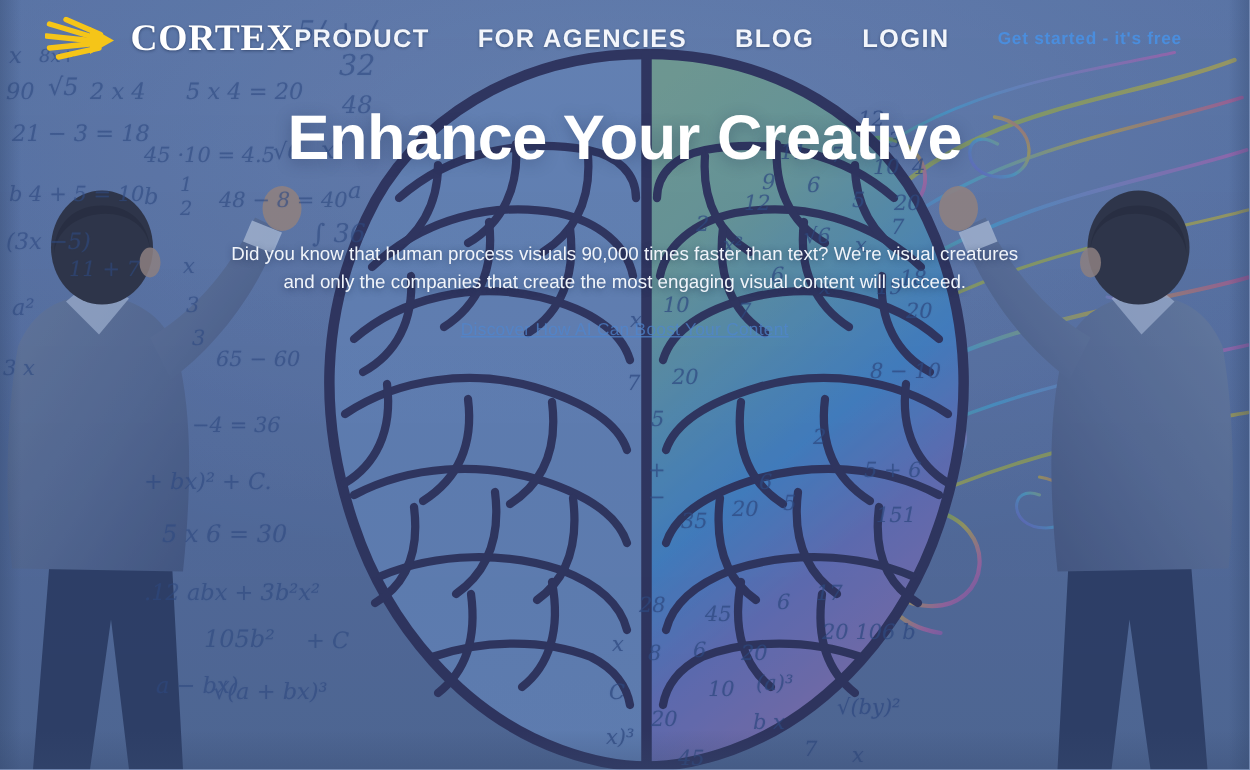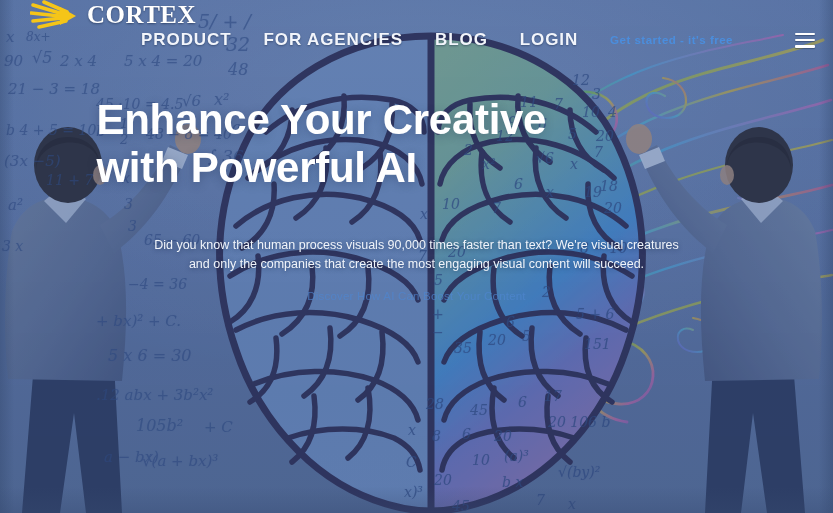--- a/index.html
+++ b/index.html
@@ -71,21 +71,20 @@
     position:absolute; inset:0;
     background:rgba(92,122,178,.22);
   }
 
   
   .header {
     position:absolute; left:0; top:0; width:100%; height:52px;
     display:flex; 
     padding:0 18px 0 30px;
     z-index:40;
-    flex-direction:column;
   }
   .logo { display:flex; align-items:center; gap:7px; cursor:pointer; }
   .logo-mark { width:50px; height:30px; flex:none; }
   .logo-text {
     font-family:"Liberation Serif", serif;
     font-weight:bold; font-size:25px; letter-spacing:.5px;
     color:#ffffff;
     text-shadow:0 1px 2px rgba(20,35,65,.55);
   }
 
@@ -114,38 +113,40 @@
 
   
   .hero {
     position:absolute; left:0; top:0; width:100%; height:100%;
     display:flex; flex-direction:column; align-items:center;
     z-index:30;
     pointer-events:none;
   }
   .hero > * { pointer-events:auto; }
   .headline {
-    margin-top:96px;
+    margin-top:68px;
     width:640px;
+    text-align:center;
     font-size:42px; line-height:48px;
     font-weight:bold; letter-spacing:-.3px;
     color:#ffffff;
     text-shadow:0 2px 10px rgba(28,44,78,.34);
   }
   .subcopy {
     margin-top:44px;
     width:530px; text-align:center;
     font-size:12.5px; line-height:19px;
     color:#f0f4fa;
     text-shadow:0 1px 4px rgba(28,44,78,.55);
   }
   .hero-link {
     margin-top:16px;
     font-size:11.5px; letter-spacing:.2px;
     color:#4f86cf;
+    text-decoration:underline;
     opacity:.72;
     cursor:pointer;
   }
 </style>
 </head>
 <body>
 
 <div class="stage">
 
   <div class="wall"></div>
@@ -466,19 +467,18 @@
         <i></i>
           <i></i>
           <i></i>
       </span>
     </nav>
   </div>
 
   <div class="hero">
     <h1 class="headline">
       <span>Enhance Your Creative</span><br>
-      <span>with Powerful AI</span>
     </h1>
     <p class="subcopy">Did you know that human process visuals 90,000 times faster than text? We're visual creatures and only the companies that create the most engaging visual content will succeed.</p>
     <a class="hero-link">Discover How AI Can Boost Your Content</a>
   </div>
 
 </div>
 
 </body></html>

